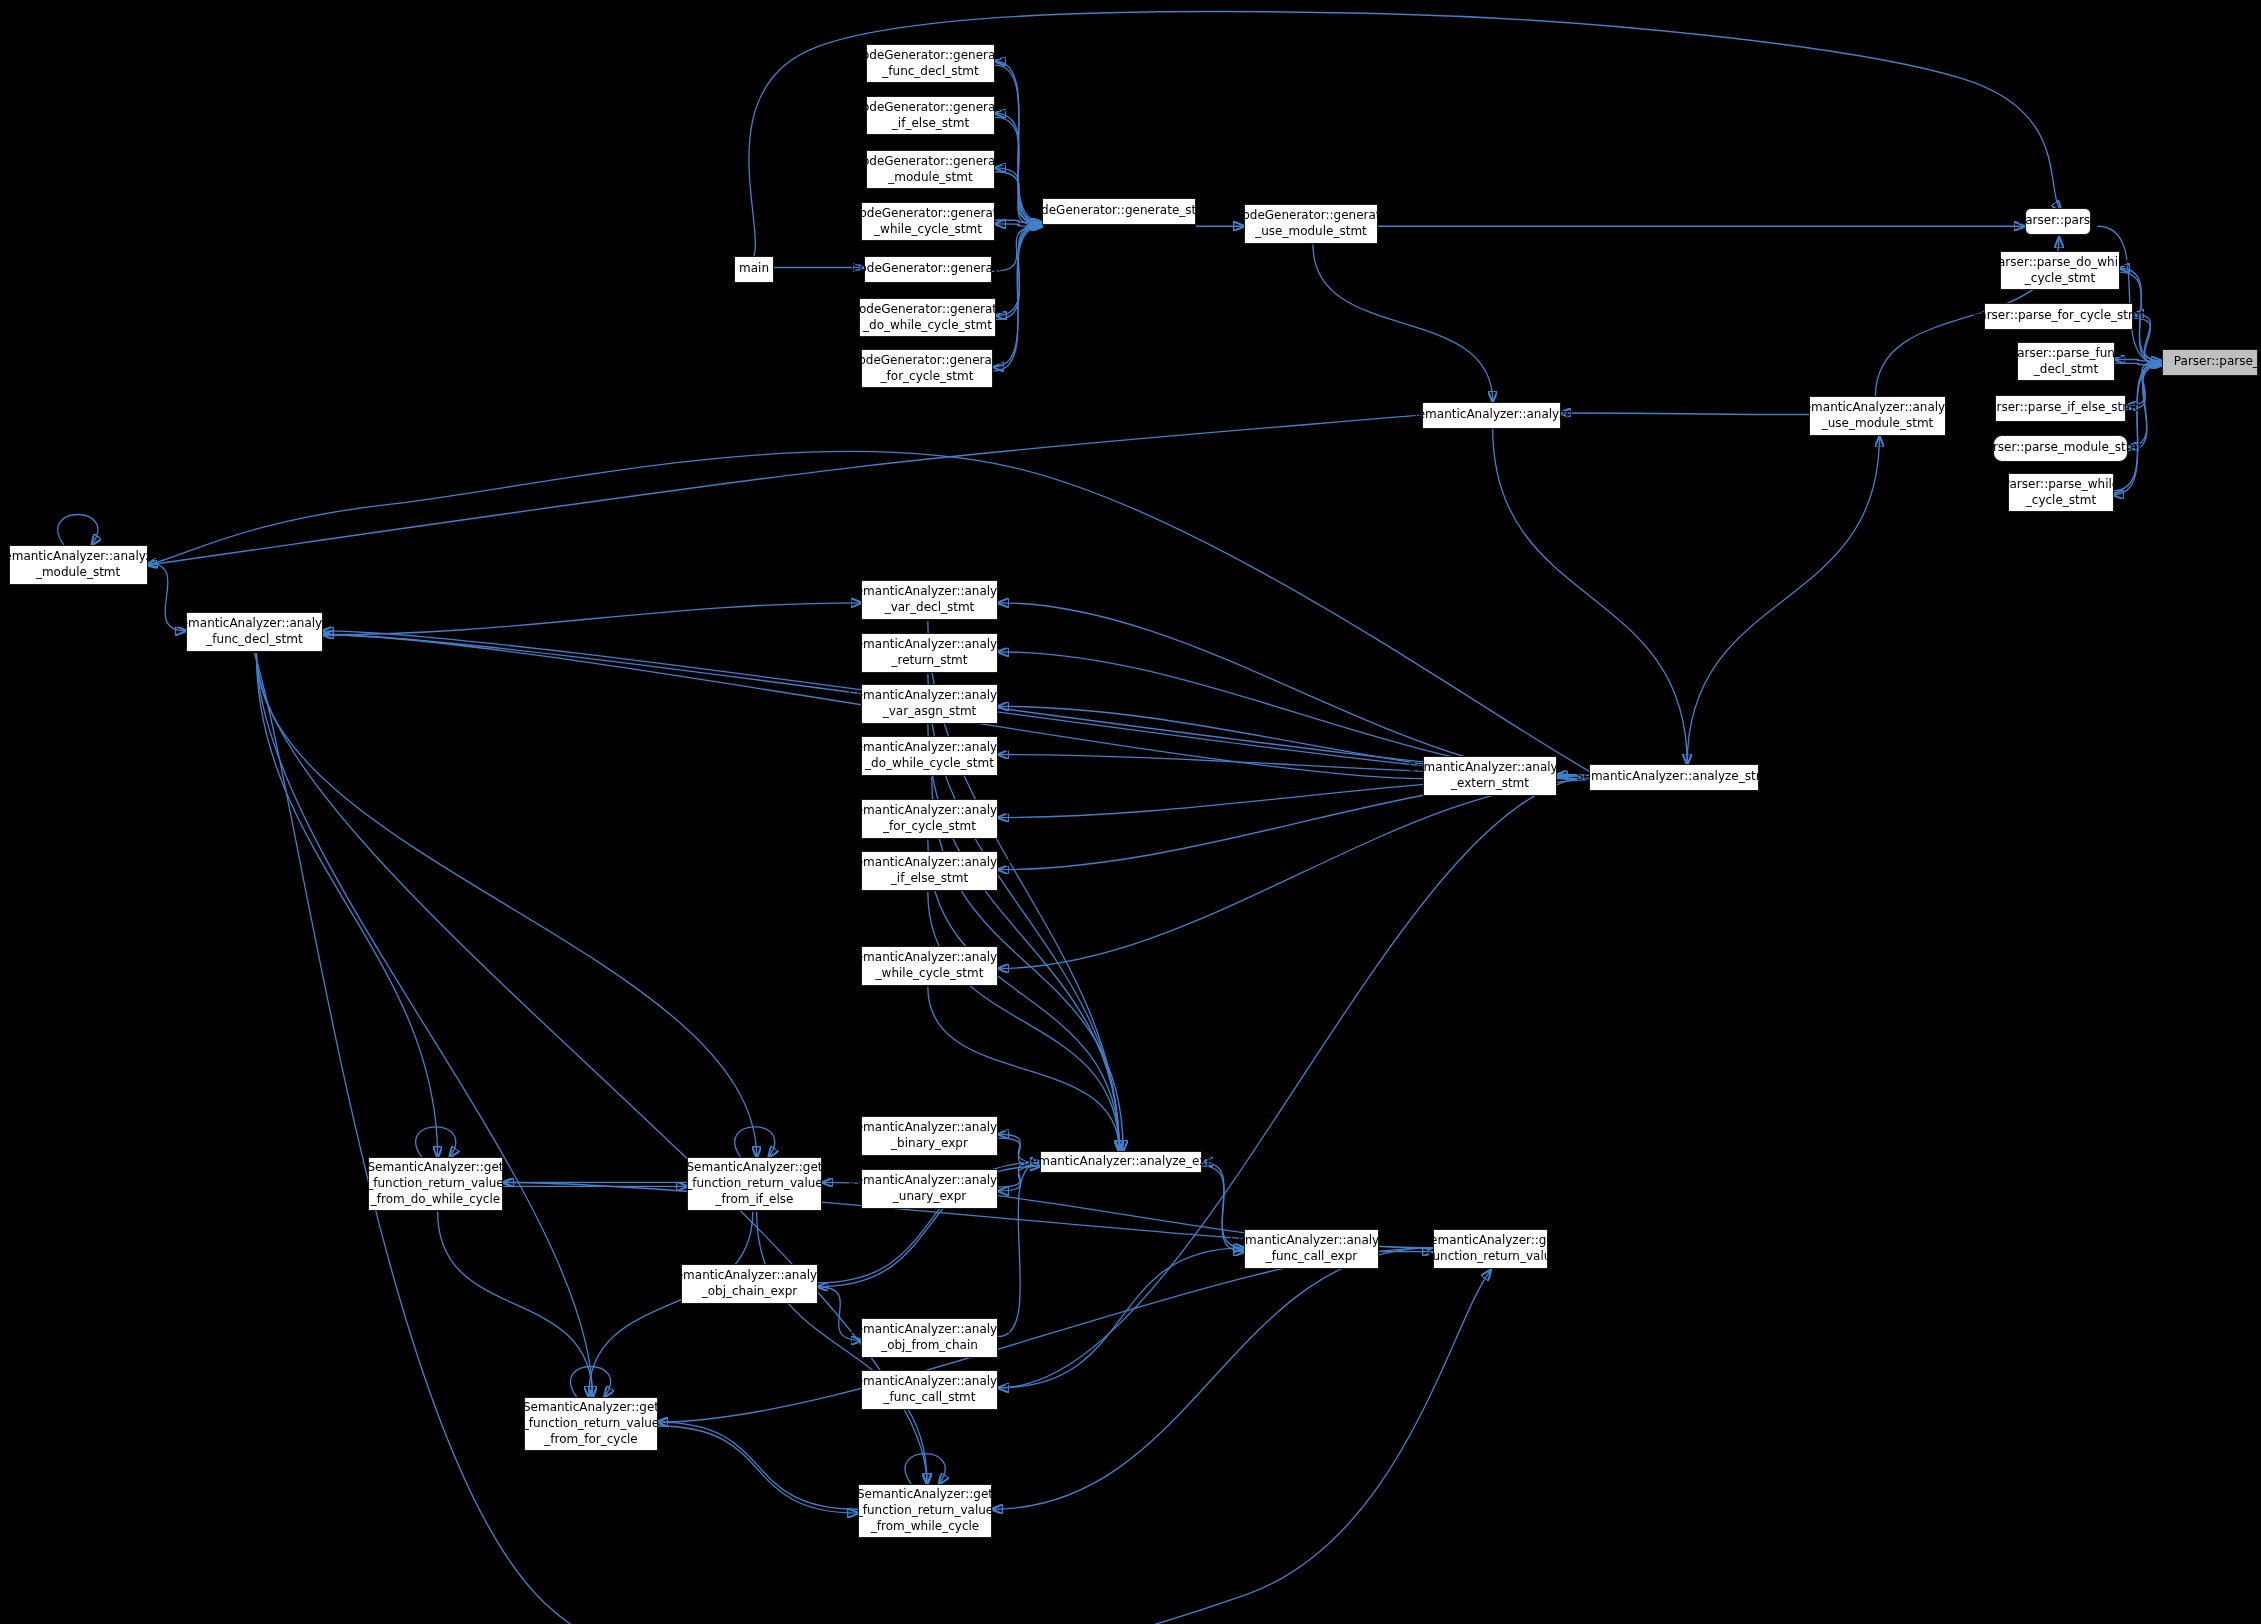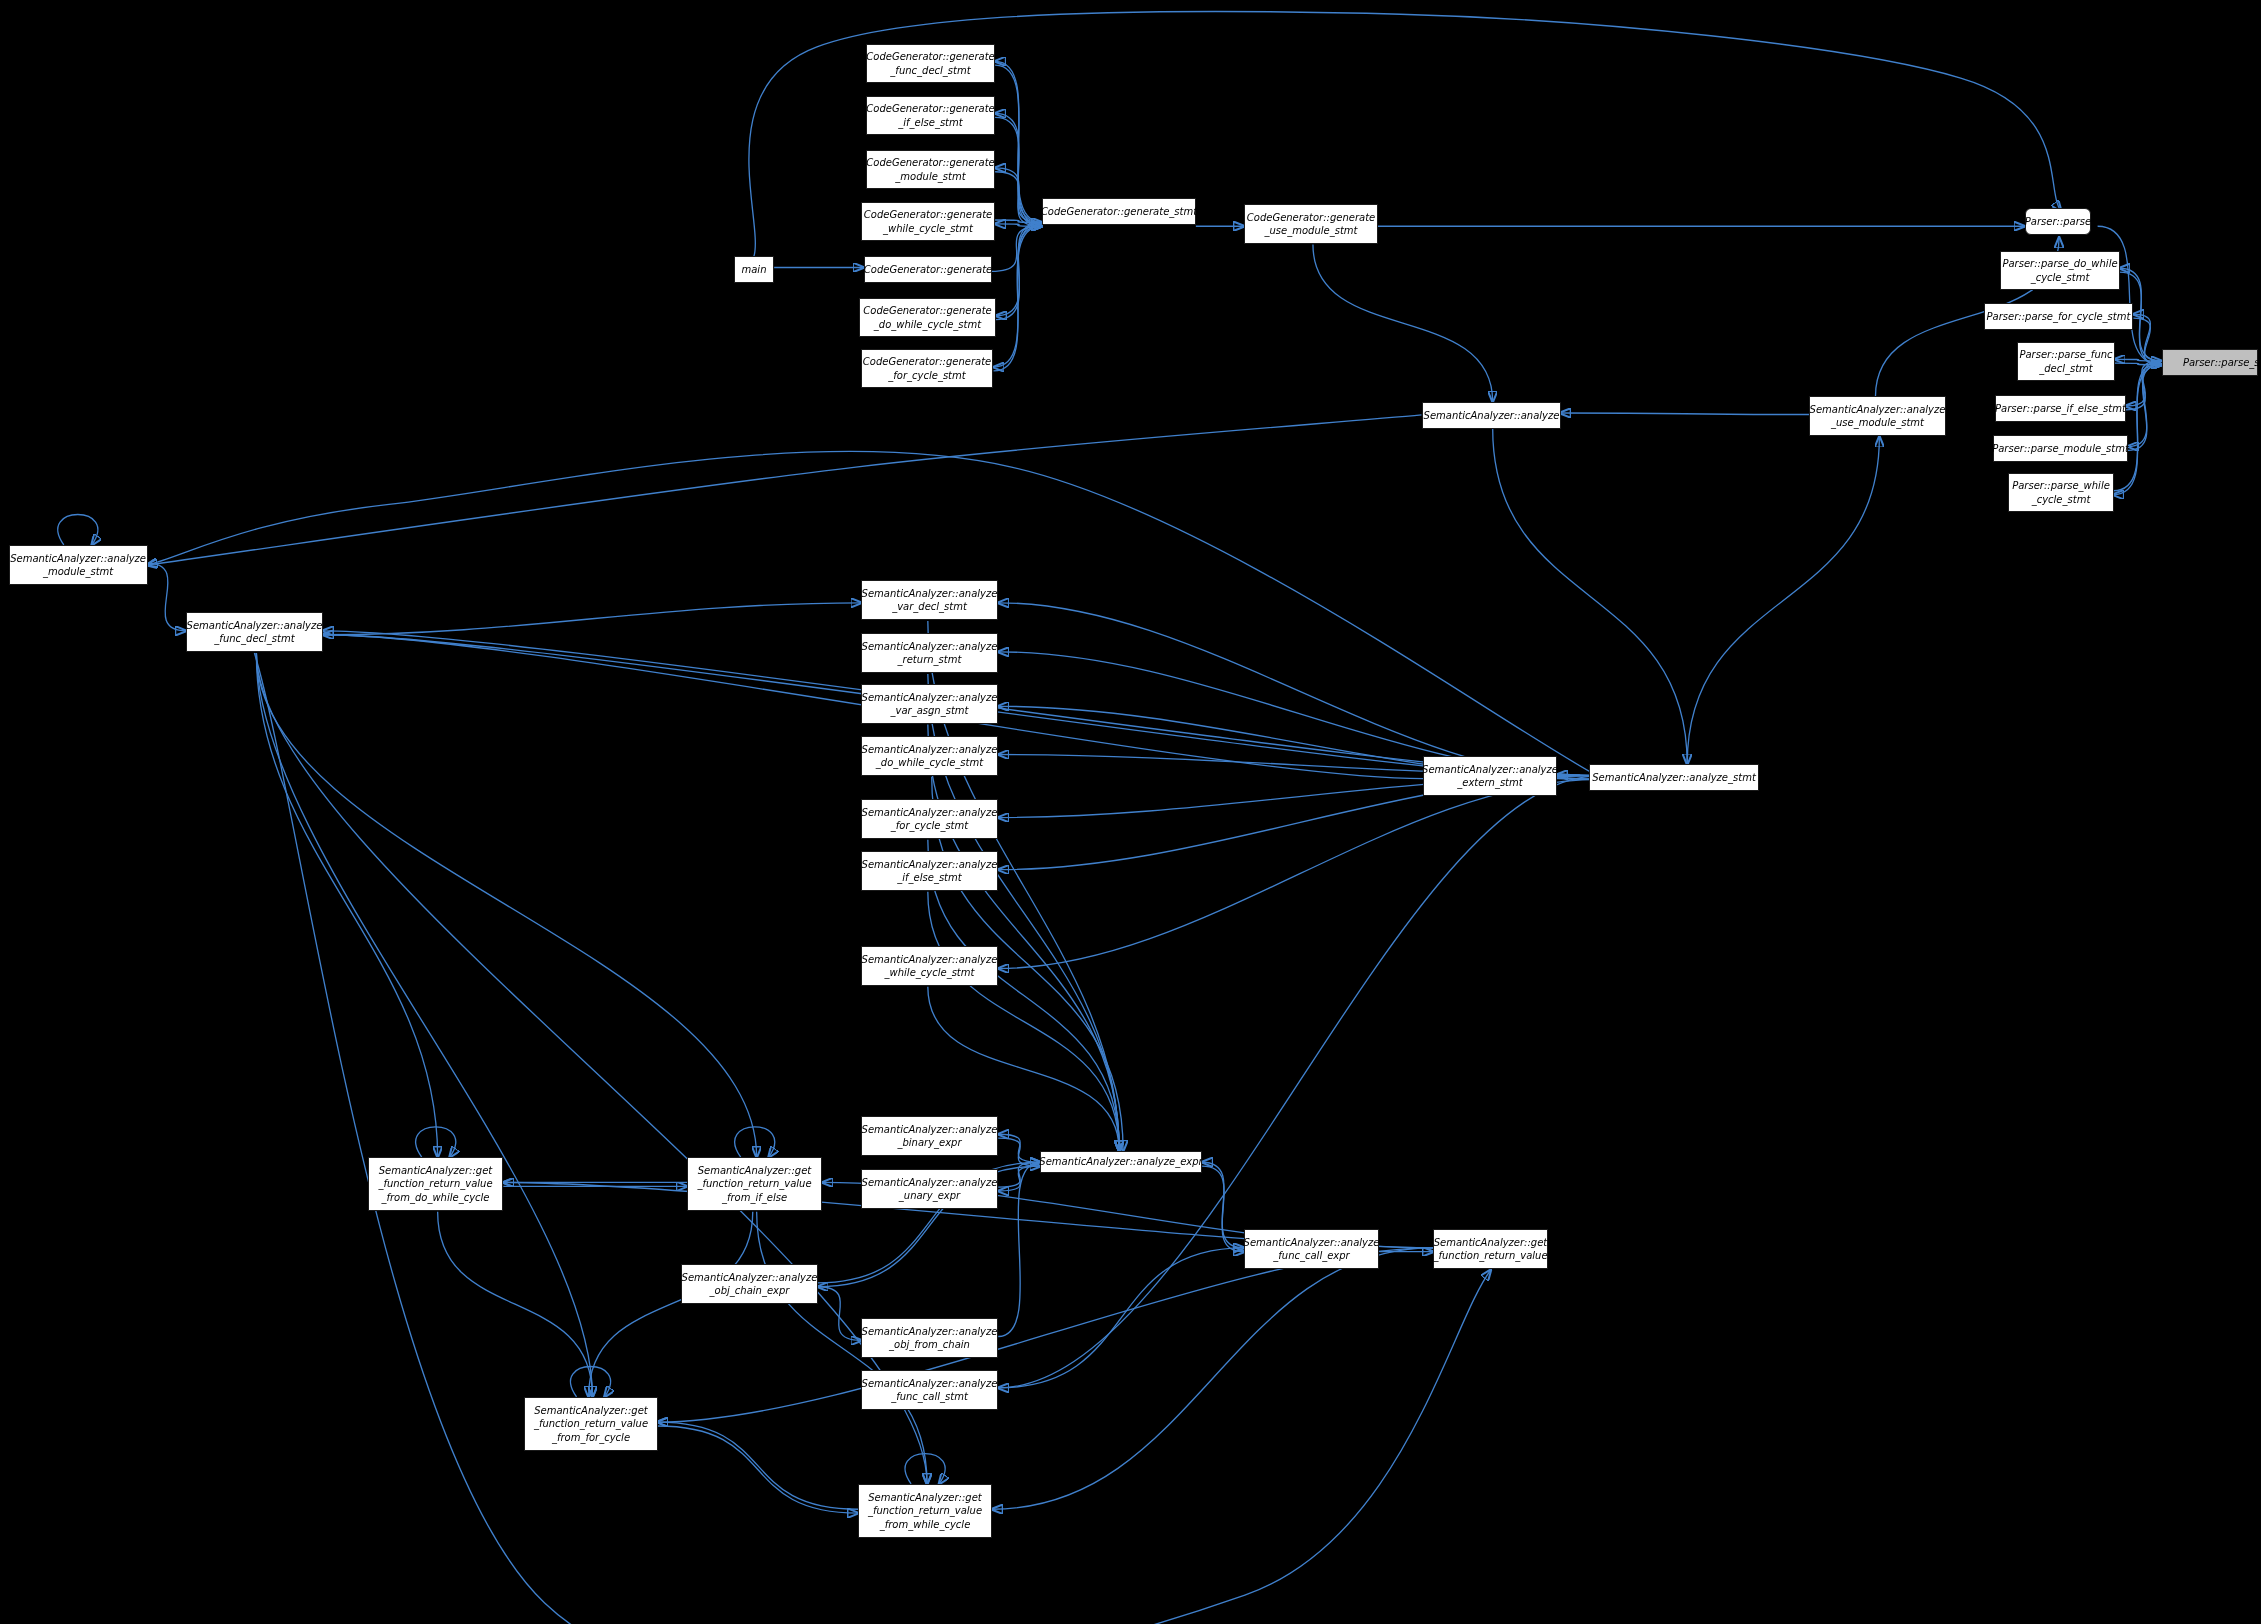--- a/index.html
+++ b/index.html
@@ -17,27 +17,26 @@
   #edges path { fill: none; stroke: var(--edge, #4080cc); stroke-width: 1.7px; }
   #arrow-head-path { fill: var(--edge, #4080cc); }
   .node {
     position: absolute;
     z-index: 2;
     display: flex;
     flex-direction: column;
     align-items: center;
     justify-content: center;
     text-align: center;
-    font-size: 10px;
+    font-size: 12px;
     line-height: 1.33;
     background: var(--node-fill, #fff);
     color: var(--node-text, #000);
     border: 0.8px solid var(--node-border, #1a1a1a);
     cursor: pointer;
-    font-style: italic;
   }
   .node span { display: block; white-space: nowrap; }
   .node.hl { background: var(--node-hl, #bfbfbf); padding-left: 40px; }
 </style>
 </head>
 <body>
 
 <div id="stage">
   <svg id="edges" width="2261" height="1625" viewBox="0 0 2906 2088">
     <defs>
@@ -189,21 +188,21 @@
     <div class="node" style="left: 2017px; top: 342px; width: 98px; height: 39px;">
       <span>Parser::parse_func</span>
       <span>_decl_stmt</span>
     </div>
     <div class="node hl" style="left: 2162px; top: 349px; width: 96px; height: 26.5px;">
       <span>Parser::parse_stmt</span>
     </div>
     <div class="node" style="left: 1995px; top: 395px; width: 131px; height: 26.5px;">
       <span>Parser::parse_if_else_stmt</span>
     </div>
-    <div class="node" style="left: 1993px; top: 435px; width: 135px; height: 26.5px;">
+    <div class="node" style="left: 1993px; top: 435px; width: 135px; height: 26.5px; border-radius: 9px;">
       <span>Parser::parse_module_stmt</span>
     </div>
     <div class="node" style="left: 2008px; top: 473px; width: 106px; height: 39px; text-align: center;">
       <span>Parser::parse_while</span>
       <span>_cycle_stmt</span>
     </div>
     <div class="node" style="left: 1422px; top: 402px; width: 139px; height: 26.5px;">
       <span>SemanticAnalyzer::analyze</span>
     </div>
     <div class="node" style="left: 1809px; top: 396px; width: 137px; height: 40px;">

